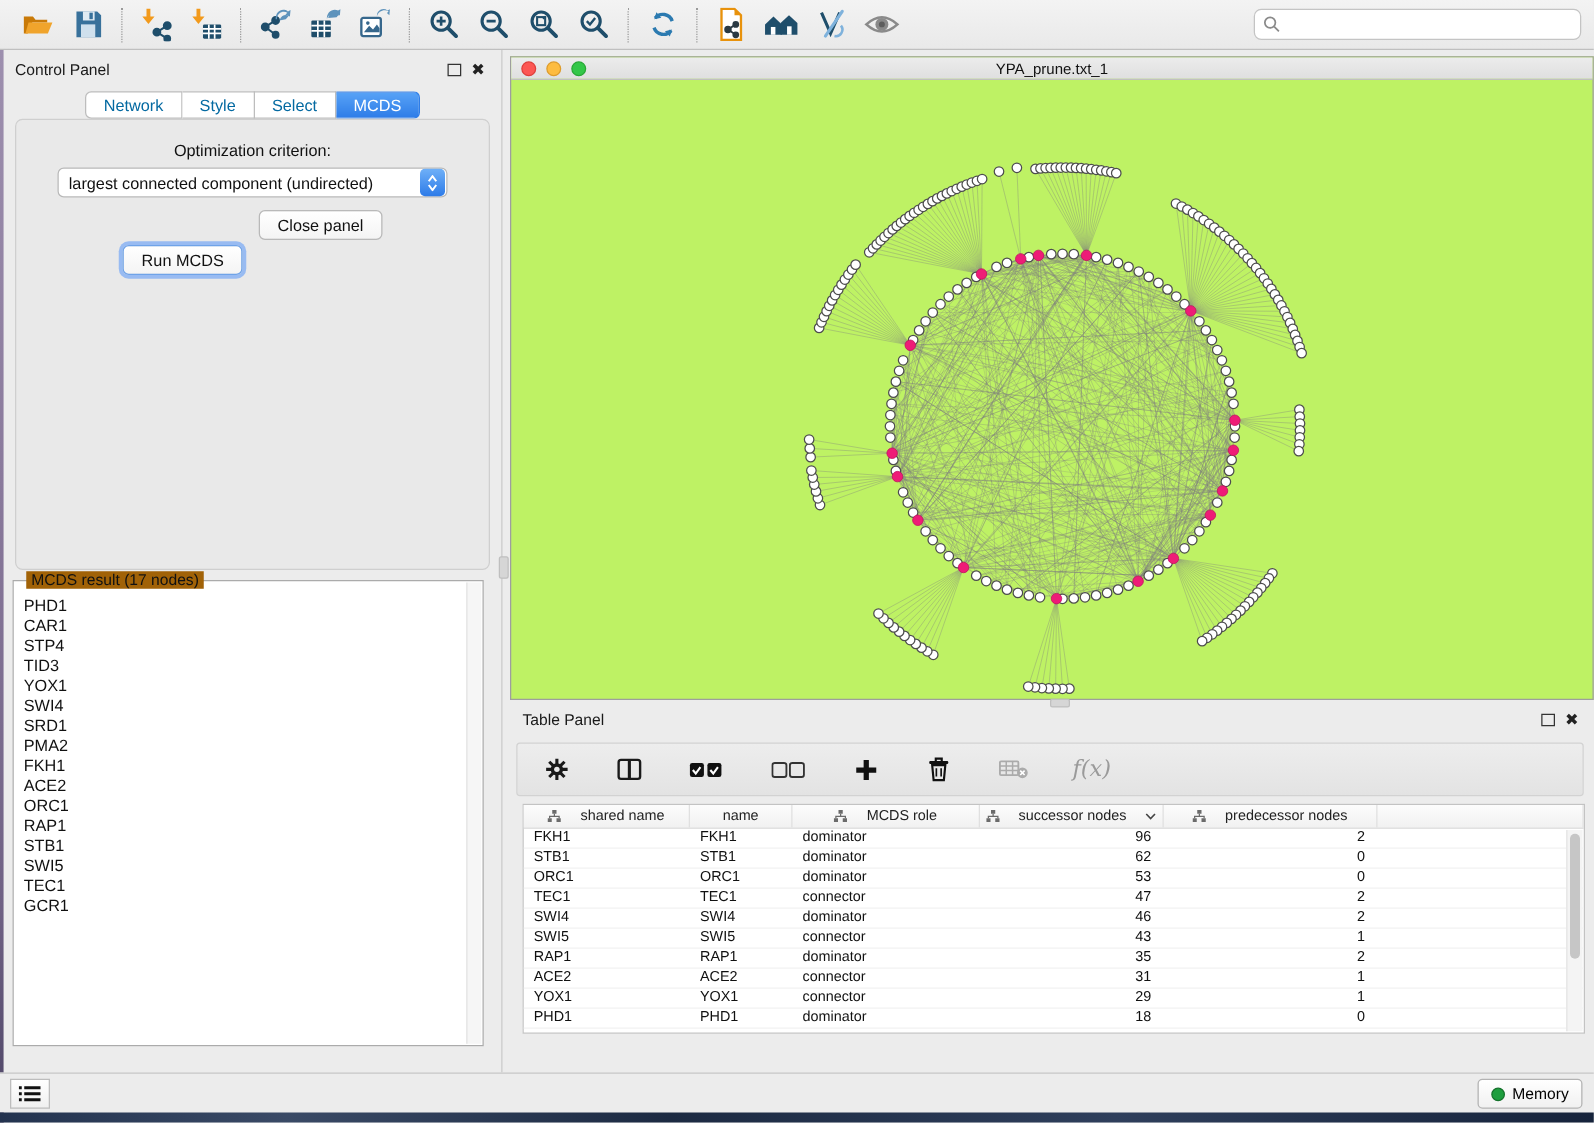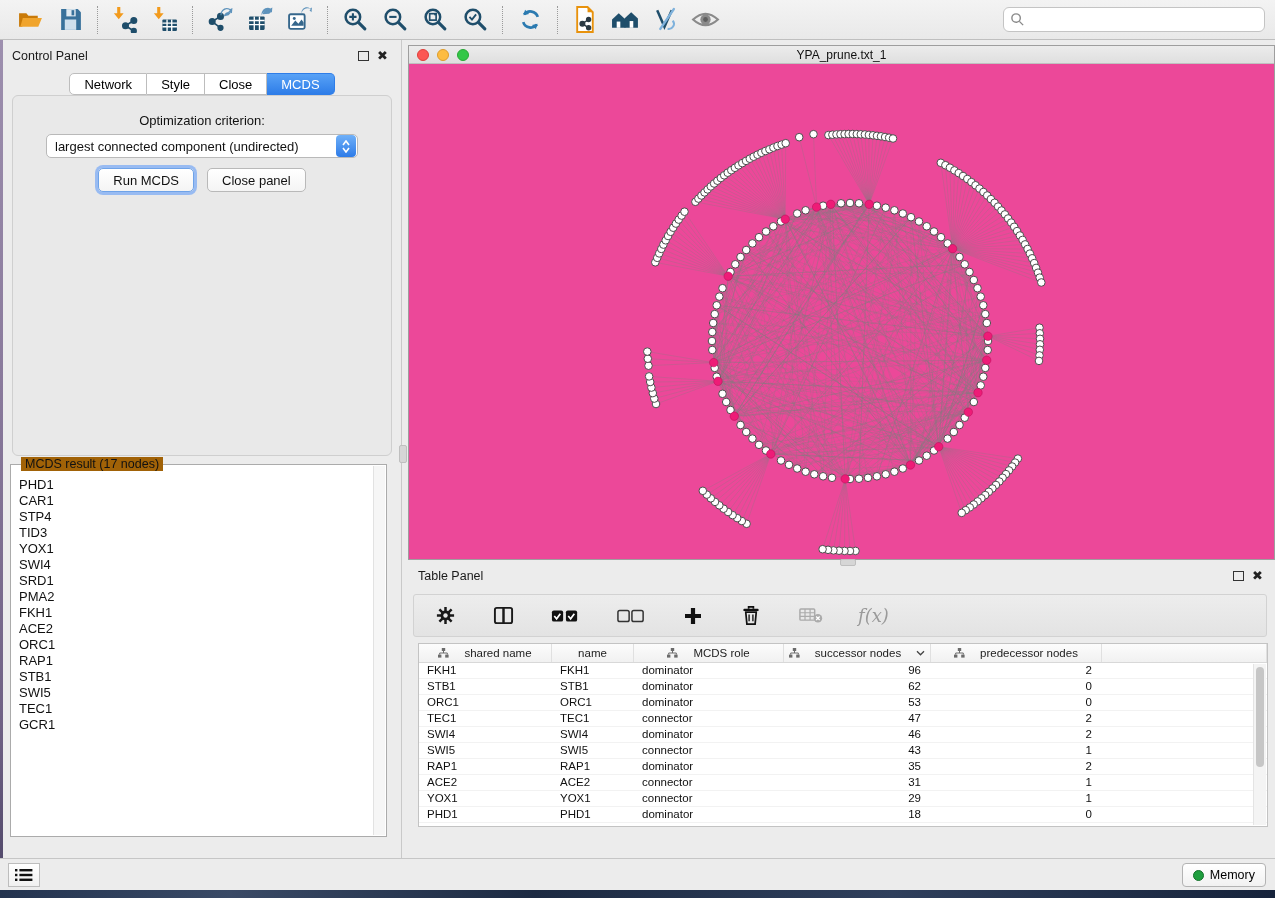--- a/index.html
+++ b/index.html
@@ -18,50 +18,50 @@
   #search-wrap input { border:none; outline:none; flex:1; font-size:12px; background:transparent; }
 
   
   #control-panel { position:absolute; left:3px; top:40px; width:399px; height:818px;
     background:#ECECEC; border-right:1px solid #C9C9C9; }
   .panel-title { position:absolute; left:9px; top:9px; font-size:12.5px; color:#1a1a1a; }
   .float-icon { position:absolute; top:11px; width:11px; height:10px; border:1.5px solid #333; }
   .close-icon { position:absolute; top:9px; font-size:13px; font-weight:bold; color:#222; line-height:13px; }
   #control-tabs { position:absolute; left:0; right:0; top:33px; display:flex; justify-content:center; }
   .seg-tab { height:22px; padding:0 14px; background:#fff; border:1px solid #BDBDBD; border-left:none;
-    font-size:13px; display:flex; align-items:center; color:#000000; }
+    font-size:13px; display:flex; align-items:center; color:#0369a1; }
   .seg-tab:first-child { border-left:1px solid #BDBDBD; border-radius:5px 0 0 5px; }
   .seg-tab:last-child { border-radius:0 5px 5px 0; }
   .seg-tab.active { background:linear-gradient(#58A2F6,#2E7DE8); border-color:#2E7DE8; color:#fff; }
   #mcds-pane { position:absolute; left:9px; right:9px; top:55px; height:361px;
     background:#E9E9E9; border:1px solid #CFCFCF; border-radius:6px; }
   #opt-label { position:absolute; left:0; right:0; top:17px; text-align:center; font-size:13px; }
   #opt-select { position:absolute; left:33px; width:312px; top:38px; height:24px; background:#fff;
     border:1px solid #B9B9B9; border-radius:5px; display:flex; align-items:center; font-size:13px; }
   #opt-select .sel-text { flex:1; padding-left:8px; white-space:nowrap; }
   #opt-stepper { width:20px; height:22px; margin-right:1px; border-radius:4px;
     background:linear-gradient(#6FB0F8,#2D7BE8); display:flex; flex-direction:column;
     align-items:center; justify-content:center; gap:1px; }
   #btn-row { position:absolute; left:0; right:0; top:72px; display:flex; justify-content:center; gap:13px; }
   .mac-btn { height:24px; background:linear-gradient(#FFFFFF,#F4F4F4); border:1px solid #B9B9B9;
     border-radius:5px; font-size:13px; padding:0 14px; color:#111; }
-  .mac-btn.focused { box-shadow:0 0 0 3px rgba(86,150,250,.55); border-color:#6FA3E8; }
+  .mac-btn.focused { box-shadow:0 0 0 3px rgba(86,150,250,.55); border-color:#6FA3E8;margin-top:28px; }
   #result-box { position:absolute; left:7px; width:377px; top:424px; height:373px;
     background:#fff; border:1px solid #ABABAB; }
   #result-legend { position:absolute; left:10px; top:-8px; background:#a16207; padding:0 4px; font-size:12.5px; }
   #result-list { position:absolute; left:0; top:4px; bottom:2px; right:13px; overflow:hidden;
     padding:8px 0 0 8px; font-size:13px; line-height:16px; }
   #result-scroll { position:absolute; right:1px; top:1px; bottom:1px; width:12px;
     background:#F6F6F6; border-left:1px solid #E2E2E2; }
   .vgrip { position:absolute; left:399px; top:445px; width:8px; height:18px;
     background:#D6D6D6; border:1px solid #BFBFBF; border-radius:2px; }
 
   
   #network-window { position:absolute; left:408px; top:45px; width:867px; height:515px;
-    border:1px solid #9E9E9E; background:#ec4899; }
+    border:1px solid #9E9E9E; background:#bef264; }
   #net-titlebar { position:absolute; left:0; right:0; top:0; height:18px;
     background:linear-gradient(#ECECEC,#DFDFDF); border-bottom:1px solid #C0C0C0;
     display:flex; align-items:center; }
   .light { width:12px; height:12px; border-radius:50%; margin-left:8px; }
   #net-title { position:absolute; left:0; right:0; text-align:center; font-size:12px; color:#111; }
   #network-graph { position:absolute; left:0; top:18px; }
 
   
   #table-panel { position:absolute; left:408px; top:563px; width:867px; height:295px; background:#ECECEC; }
   #tp-toolbar { position:absolute; left:5px; right:8px; top:31px; height:43px;
@@ -265,21 +265,21 @@
 
 <div id="left-strip"></div>
 
 <div id="control-panel">
   <div class="panel-title">Control Panel</div>
   <div class="float-icon" style="right:32px"></div>
   <div class="close-icon" style="right:13px">✖</div>
   <div id="control-tabs">
       <div class="seg-tab">Network</div>
       <div class="seg-tab">Style</div>
-      <div class="seg-tab">Close</div>
+      <div class="seg-tab">Select</div>
       <div class="seg-tab active">MCDS</div>
     </div>
   <div id="mcds-pane">
     <div id="opt-label">Optimization criterion:</div>
     <div id="opt-select">
       <span class="sel-text">largest connected component (undirected)</span>
       <span id="opt-stepper">
         <svg width="8" height="6" viewBox="0 0 8 6">
             <path d="M1 5l3-4 3 4" fill="none" stroke="#fff" stroke-width="1.6"></path>
           </svg>

